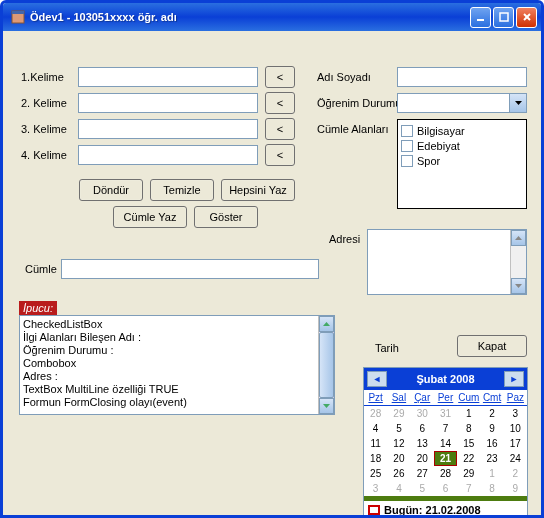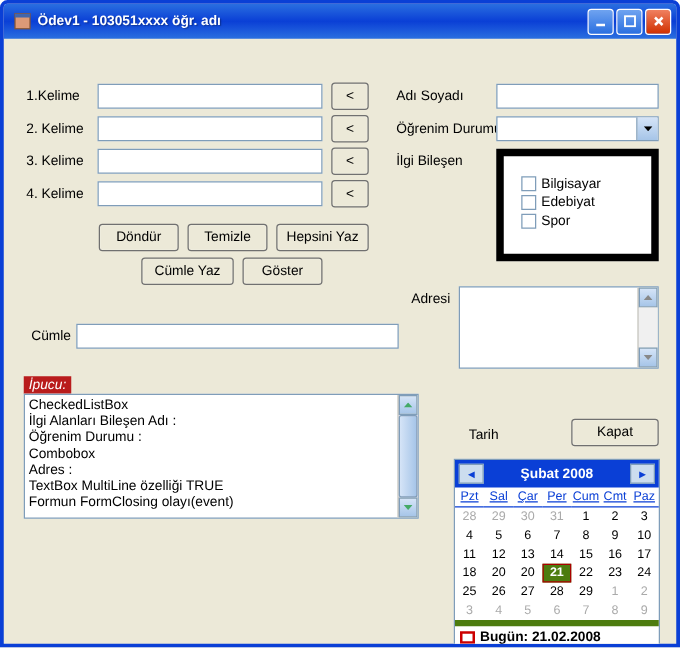--- a/index.html
+++ b/index.html
@@ -14,21 +14,21 @@
 
   .label { position: absolute; color: #000; }
   .textbox { position: absolute; height: 20px; background: #fff; border: 1px solid #7f9db9; padding: 2px 3px; }
   .btn { position: absolute; height: 22px; background: #ece9d8; border: 1px solid #707070; border-radius: 3px; display: flex; align-items: center; justify-content: center; cursor: pointer; box-shadow: inset 0 0 1px #fff; }
   .btn-narrow { width: 30px; }
 
   .combo { position: absolute; height: 20px; background: #fff; border: 1px solid #7f9db9; display: flex; }
   .combo .combo-txt { flex: 1; }
   .combo .combo-btn { width: 17px; background: linear-gradient(to bottom,#d5e4f7,#a6c5e8); border-left: 1px solid #7f9db9; display:flex; align-items:center; justify-content:center; cursor:pointer; }
 
-  .clistbox { position: absolute; background:#fff; border:6px solid #000000; padding:14px; }
+  .clistbox { position: absolute; background:#fff; border:1px solid #000000; padding:3px; }
   .clistbox .citem { display:flex; align-items:center; height:15px; }
   .clistbox .cbox { width:12px; height:12px; border:1px solid #7f9db9; background:#fff; margin-right:4px; }
 
   .multiline { position:absolute; background:#fff; border:1px solid #7f9db9; display:flex; }
   .multiline .ml-content { flex:1; padding:2px 3px; overflow:hidden; }
   .multiline .scrollbar { width:16px; background:#ece9d8; border-left:1px solid #c0c0c0; display:flex; flex-direction:column; }
   .sb-btn { height:16px; background:linear-gradient(to bottom,#d5e4f7,#a6c5e8); border:1px solid #7f9db9; display:flex; align-items:center; justify-content:center; cursor:pointer; }
   .sb-track { flex:1; background:#f0f0f0; }
 
   .group-hdr { position:absolute; background:#b91c1c; color:#fff; padding:1px 4px; font-size:11px;font-style:italic; }
@@ -132,21 +132,21 @@
     <span class="label" style="left:314px; top:66px;">Öğrenim Durumu</span>
     <div class="combo" style="left:394px; top:62px; width:130px;">
       <div class="combo-txt"></div>
       <div class="combo-btn">
           <svg width="7" height="4">
             <polygon points="0,0 7,0 3.5,4" fill="#000"></polygon>
           </svg>
         </div>
     </div>
 
-    <span class="label" style="left:314px; top:92px;">İlgi Bileşen</span>
+    <span class="label" style="left:314px; top:92px;">Cümle Alanları</span>
     <div class="clistbox" style="left:394px; top:88px; width:130px; height:90px;">
       <div class="citem">
           <span class="cbox"></span>
           <span>Bilgisayar</span>
         </div>
       <div class="citem">
           <span class="cbox"></span>
           <span>Edebiyat</span>
         </div>
       <div class="citem">

